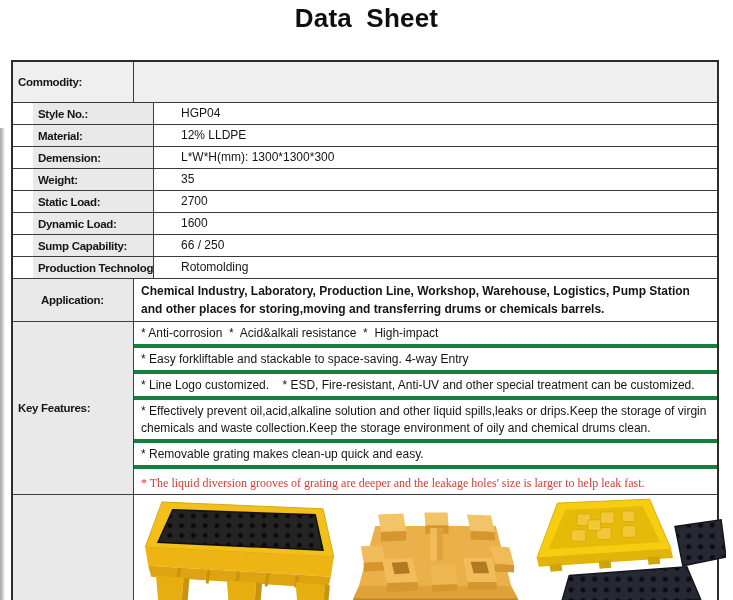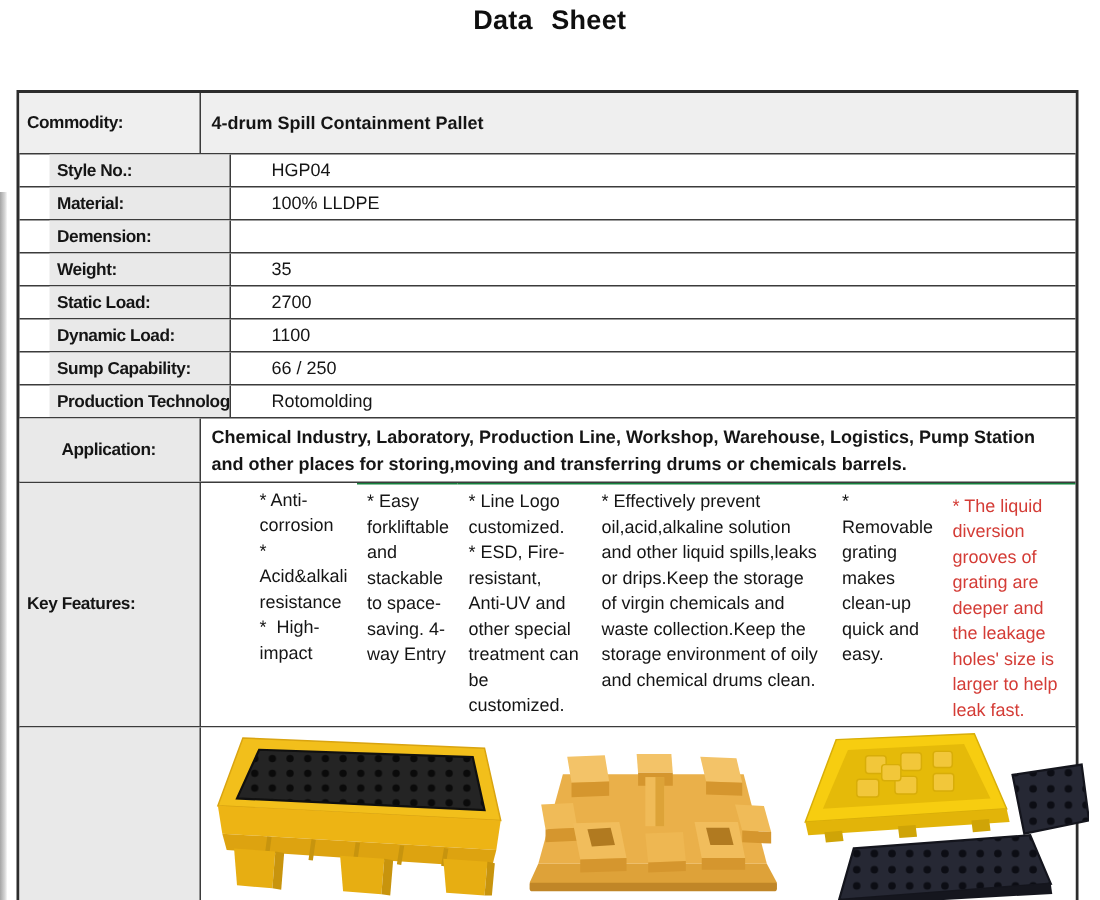--- a/index.html
+++ b/index.html
@@ -9,21 +9,21 @@
     background: #ffffff;
     font-family: "Liberation Sans", "DejaVu Sans", sans-serif;
     color: #151515;
     position: relative;
   }
   .page { position: absolute; inset: 0; width: 733px; height: 600px; overflow: hidden; }
 
   .page-title {
     position: absolute; top: 3px; left: 0; width: 100%;
     text-align: center;
-    font-size: 18px; font-weight: 700; color: #0f0f0f;
+    font-size: 26px; font-weight: 700; color: #0f0f0f;
     word-spacing: 7px; letter-spacing: 0.2px;
   }
 
   .edge-shadow {
     position: absolute; left: 0; top: 128px; width: 5px; height: 472px;
     background: linear-gradient(to right, #8e8e8e, #cdcdcd 65%, #ffffff);
     opacity: 0.8;
   }
 
   .sheet-table {
@@ -54,32 +54,32 @@
   }
 
   .header-row { background: #efefef; }
   .header-row .cell.label { background: #efefef; min-height: 40px; }
   .header-row .cell.value { font-weight: 700; }
   .t-row.spec .cell.label, .t-row.spec .cell.value { min-height: 21px; margin-left: 20px; }
 
   .app-row .cell.value { min-height: 41px; line-height: 18px; padding-top: 3px; padding-bottom: 3px; display: block; font-weight: bold; }
   .app-row .cell.label { min-height: 41px; padding-left: 28px; }
 
-  .kf-row .right-stack { flex: 1 1 auto; display: flex; flex-direction: row; padding-left: 32px; }
+  .kf-row .right-stack { flex: 1 1 auto; display: flex; flex-direction: column; }
   .kf-item {
-    border-top: 1px solid #15803d;
+    border-top: 4px solid #15803d;
     min-height: 22px;
     padding: 3px 6px 2px 7px;
     line-height: 17px;
     box-sizing: border-box;
     white-space: pre-wrap;
     display: block;
   }
   .kf-item:first-child { border-top: none; }
-  .kf-item.red { color: #d43c36; min-height: 27px; padding-top: 6px; }
+  .kf-item.red { color: #d43c36; min-height: 27px; padding-top: 6px; font-family: Liberation Serif, serif; }
 
   .pic-row { height: 160px; }
   .pic-row .cell.label { align-items: flex-end; padding-bottom: 5px; }
   .pic-row .cell.value { position: relative; padding: 0; display: block; background: #fff; }
   .pic-img { position: absolute; }
   .pic-img.p1 { left: 6px;   top: 6px; }
   .pic-img.p2 { left: 213px; top: 7px; }
   .pic-img.p3 { left: 396px; top: 3px; }
 </style>
 </head>
@@ -87,46 +87,46 @@
 
 <div class="page">
 
   <div class="page-title">Data Sheet</div>
   <div class="edge-shadow"></div>
 
   <div class="sheet-table">
 
     <div class="t-row header-row first">
       <div class="cell label">Commodity:</div>
-      <div class="cell value">4-drum Spill Containment Pallet</div>
     </div>
 
     <div>
         <div class="t-row spec">
           <div class="cell label">Style No.:</div>
           <div class="cell value">HGP04</div>
         </div>
         <div class="t-row spec">
           <div class="cell label">Material:</div>
-          <div class="cell value">100% LLDPE</div>
+          <div class="cell value">12% LLDPE</div>
         </div>
         <div class="t-row spec">
           <div class="cell label">Demension:</div>
+          <div class="cell value">L*W*H(mm): 1300*1300*300</div>
         </div>
         <div class="t-row spec">
           <div class="cell label">Weight:</div>
           <div class="cell value">35</div>
         </div>
         <div class="t-row spec">
           <div class="cell label">Static Load:</div>
           <div class="cell value">2700</div>
         </div>
         <div class="t-row spec">
           <div class="cell label">Dynamic Load:</div>
-          <div class="cell value">1100</div>
+          <div class="cell value">1600</div>
         </div>
         <div class="t-row spec">
           <div class="cell label">Sump Capability:</div>
           <div class="cell value">66 / 250</div>
         </div>
         <div class="t-row spec">
           <div class="cell label">Production Technology:</div>
           <div class="cell value">Rotomolding</div>
         </div>
       </div>

